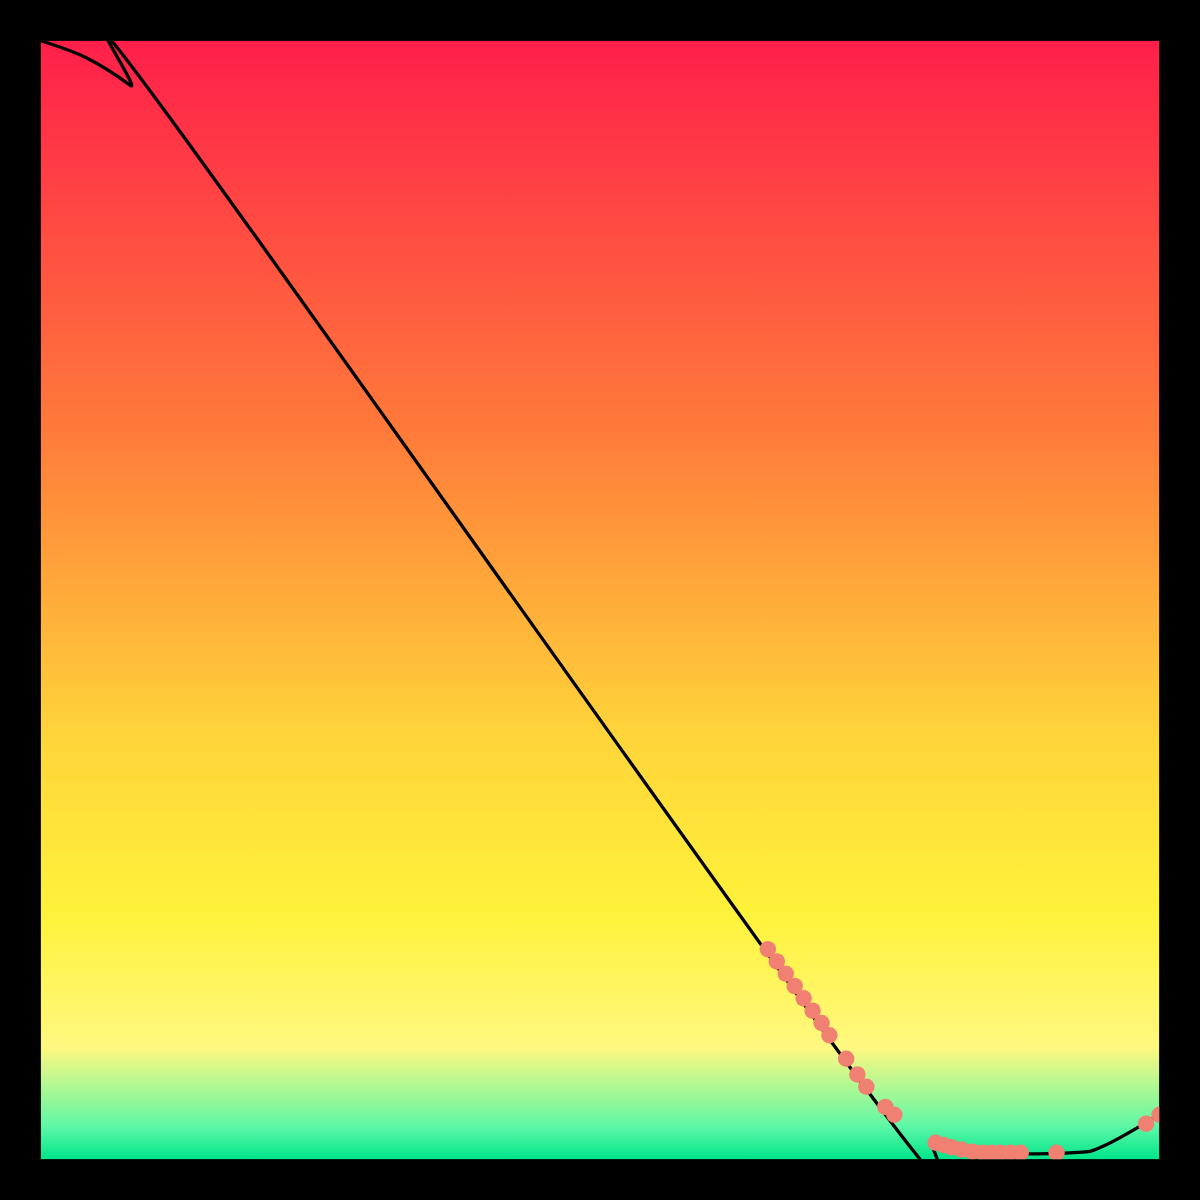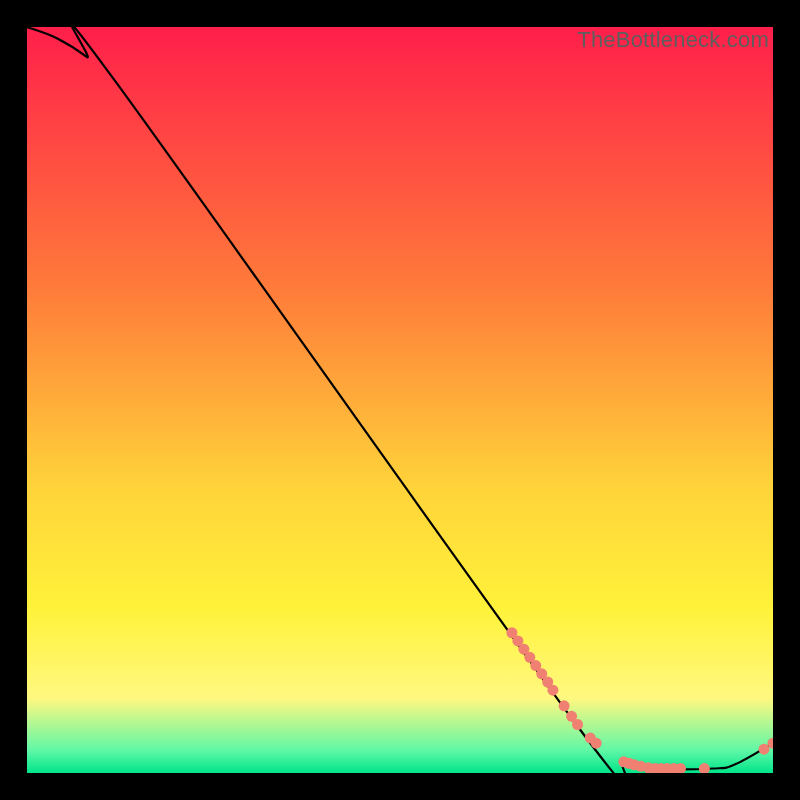--- a/index.html
+++ b/index.html
@@ -79,16 +79,15 @@
           <circle cx="634.10" cy="741.52" r="5.5" fill="#f08072"></circle>
           <circle cx="640.07" cy="741.52" r="5.5" fill="#f08072"></circle>
           <circle cx="646.78" cy="741.52" r="5.5" fill="#f08072"></circle>
           <circle cx="653.50" cy="741.52" r="5.5" fill="#f08072"></circle>
           <circle cx="677.37" cy="741.52" r="5.5" fill="#f08072"></circle>
           <circle cx="737.05" cy="722.13" r="5.5" fill="#f08072"></circle>
           <circle cx="746.00" cy="716.16" r="5.5" fill="#f08072"></circle>
         </g>
     </svg>
 
-    <div class="watermark">TheBottleneck.com</div>
   </div>
 
 </div>
 
 </body></html>

